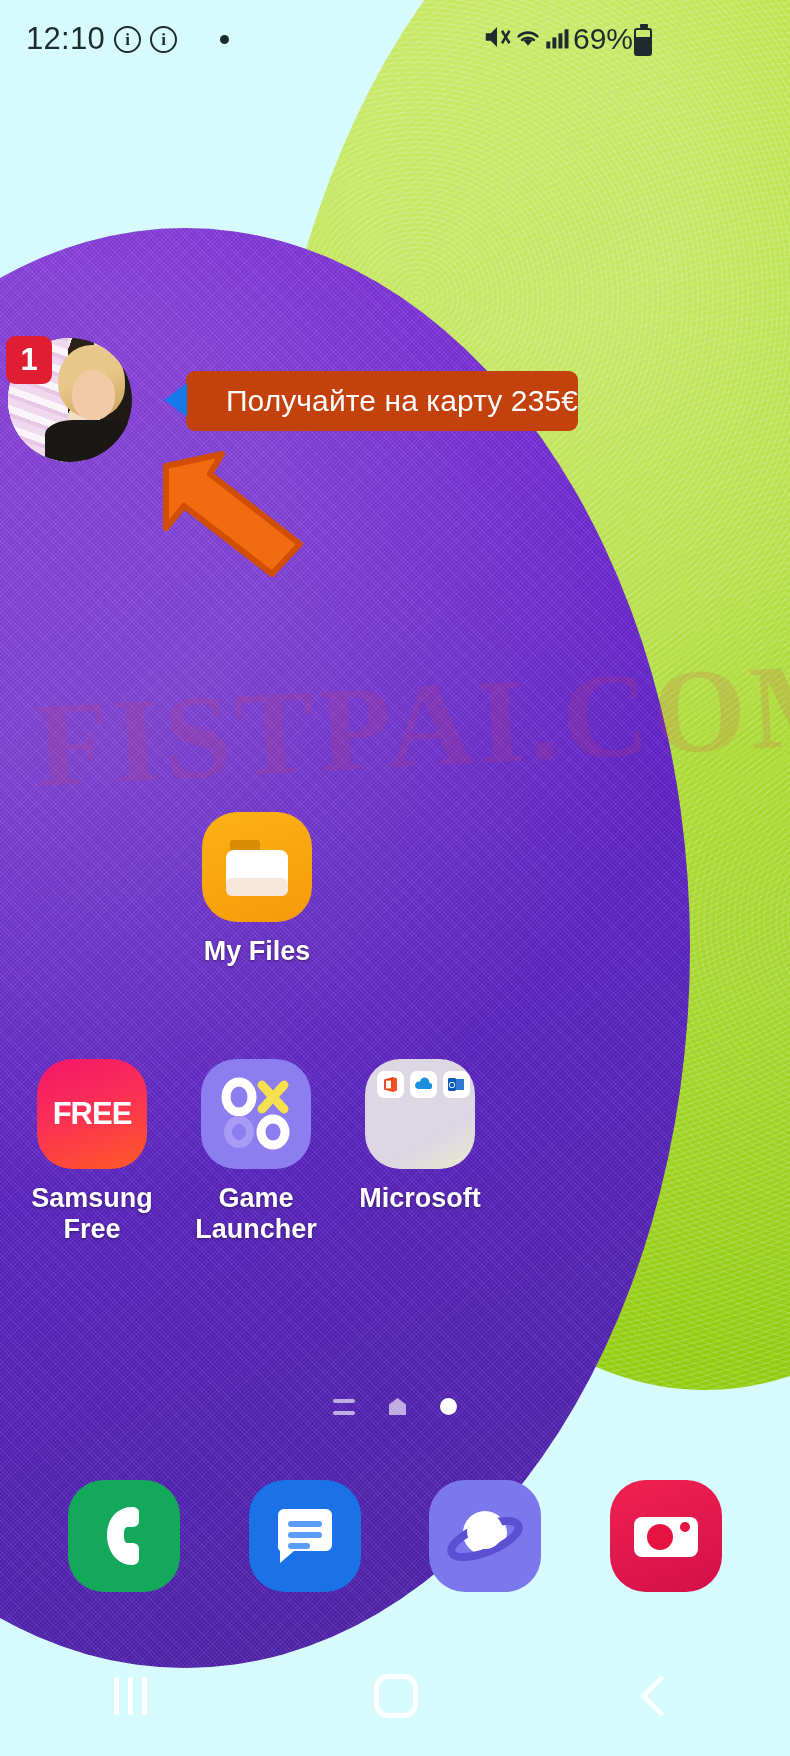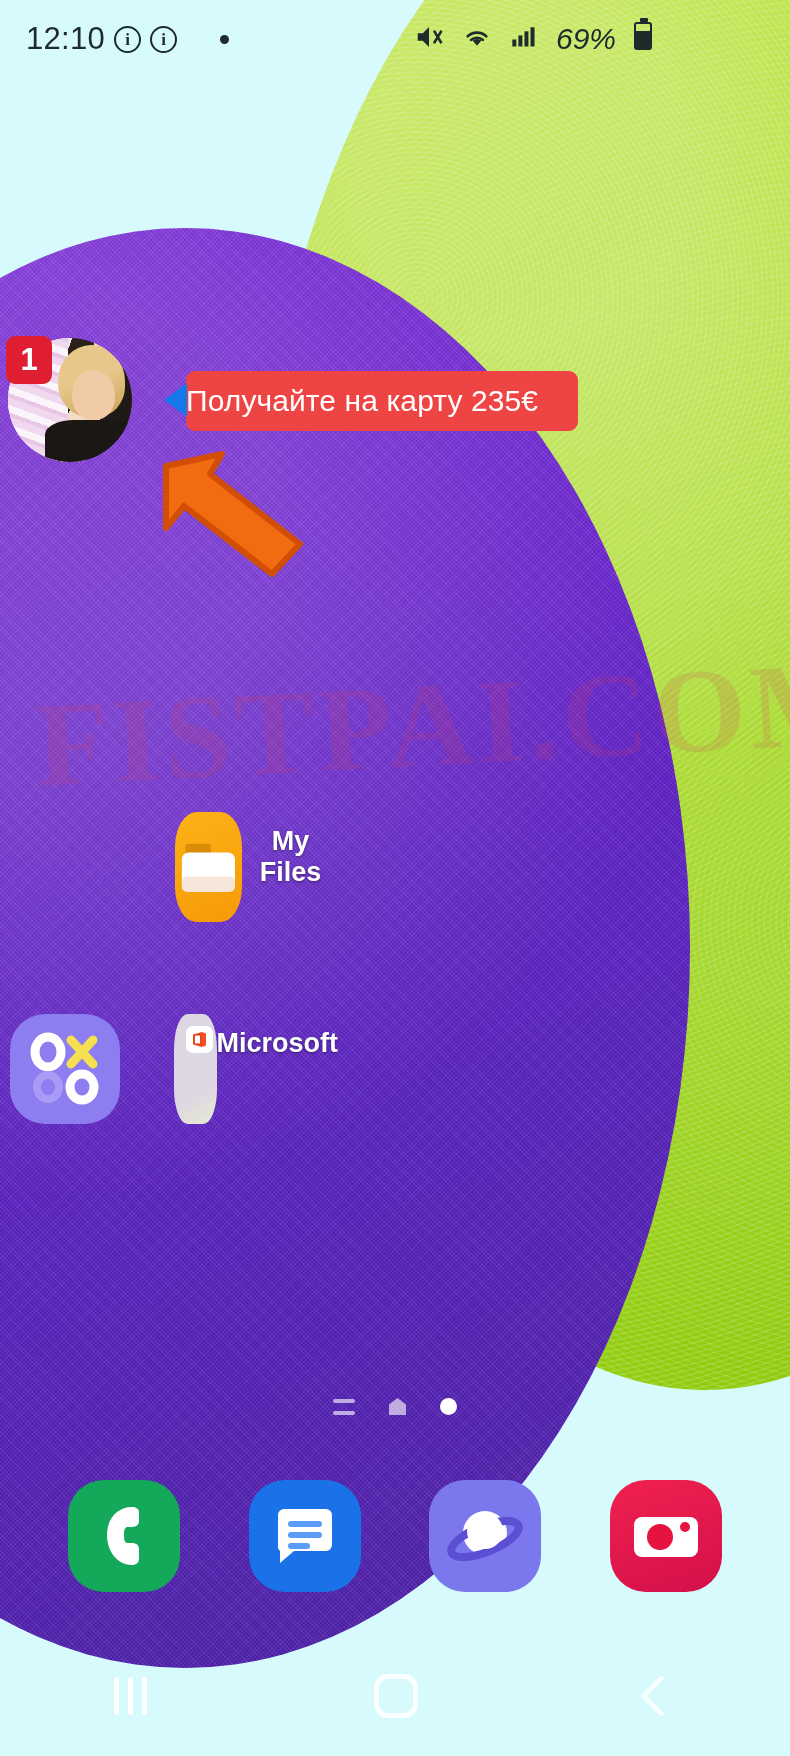--- a/index.html
+++ b/index.html
@@ -69,21 +69,21 @@
     color:#1d2b2d;
   }
   .sb-left{display:flex;align-items:center;gap:9px;}
   .sb-time{font-size:31px;font-weight:500;letter-spacing:.3px;}
   .sb-ico{
     width:27px;height:27px;border:2.6px solid #1d2b2d;border-radius:50%;
     display:flex;align-items:center;justify-content:center;
     font-size:17px;font-weight:bold;font-family:"Liberation Serif",serif;line-height:1;
   }
   .sb-dot{width:9px;height:9px;border-radius:50%;background:#1d2b2d;margin-left:34px;}
-  .sb-right{margin-left:auto;display:flex;align-items:flex-start;gap:18px;font-style:italic;}
+  .sb-right{margin-left:auto;display:flex;align-items:flex-end;gap:1px;}
   .sb-pct{font-size:30px;font-weight:500;}
   .batt{
     width:18px;height:28px;border:2.5px solid #1d2b2d;border-radius:3px;
     position:relative;background:linear-gradient(to top,#1d2b2d 0 69%,transparent 69% 100%);
   }
   .batt::before{content:"";position:absolute;left:4px;top:-6px;width:8px;height:4px;background:#1d2b2d;border-radius:1px;}
 
   
   .chathead{position:absolute;left:8px;top:338px;width:124px;height:124px;}
   .chathead .ava{
@@ -114,43 +114,43 @@
     position:absolute;left:-2px;top:-2px;min-width:46px;height:48px;
     background:#e01e32;border-radius:9px;
     color:#fff;font-size:31px;font-weight:bold;
     display:flex;align-items:center;justify-content:center;
     padding:0 8px;
   }
 
   
   .bubble{
     position:absolute;left:186px;top:371px;width:392px;height:60px;
-    background:#ef4444;border-radius:9px;
-    display:flex;align-items:center;justify-content:flex-start;
+    background:#c2410c;border-radius:9px;
+    display:flex;align-items:center;justify-content:flex-end;
   }
   .bubble .tail{
     position:absolute;left:-22px;top:12px;
     width:0;height:0;
     border-top:17px solid transparent;
     border-bottom:17px solid transparent;
     border-right:23px solid #1579ec;
   }
   .bubble .btxt{
     color:#ffffff;font-size:30px;font-weight:500;white-space:nowrap;
     letter-spacing:.1px;
   }
 
   
   .arrow{position:absolute;left:160px;top:448px;width:150px;height:130px;}
 
   
   .grid{position:absolute;left:0;top:812px;width:790px;}
   .row{display:flex;width:790px;}
   .row.r1{padding-left:175px;}
-  .cell{width:164px;display:flex;flex-direction:row;align-items:flex-start;}
+  .cell{width:164px;display:flex;flex-direction:column;align-items:center;}
   .icon{
     width:110px;height:110px;border-radius:32%;
     display:flex;align-items:center;justify-content:center;position:relative;
     overflow:hidden;
   }
   .lbl{
     margin-top:14px;color:#ffffff;font-size:27px;font-weight:bold;
     text-align:center;line-height:1.14;
     text-shadow:0 1px 3px rgba(0,0,0,.45);
     width:160px;
@@ -287,30 +287,37 @@
         <div class="lbl">My Files</div>
       </div>
 
 
 
     </div>
 
     <div class="row row2">
 
 
+      <div class="cell">
+        <div class="icon ic-free">
+          <span style="color:#fff;font-size:31px;font-weight:bold;letter-spacing:-1px;">FREE</span>
+        </div>
+        <div class="lbl">Samsung Free</div>
+      </div>
 
       <div class="cell">
         <div class="icon ic-game">
           <svg width="76" height="76" viewBox="0 0 76 76">
             <ellipse cx="21" cy="21" rx="13" ry="15" fill="none" stroke="#fff" stroke-width="9"></ellipse>
             <path d="M44 9l22 24M66 9L44 33" stroke="#f5e04f" stroke-width="9" stroke-linecap="round"></path>
             <ellipse cx="21" cy="56" rx="11" ry="12" fill="none" stroke="#a99bf5" stroke-width="8"></ellipse>
             <ellipse cx="55" cy="56" rx="12" ry="13" fill="none" stroke="#fff" stroke-width="9"></ellipse>
           </svg>
         </div>
+        <div class="lbl">Game Launcher</div>
       </div>
 
       <div class="cell">
         <div class="icon ic-folder">
           <span class="folder-mini">
             <span class="mini">
               <svg width="19" height="19" viewBox="0 0 19 19">
                   <path d="M3 4.4L12 2v15L3 14.6z" fill="#e8481c"></path>
                   <path d="M12 2l4 1.6v11.8L12 17z" fill="#f25022"></path>
                   <rect x="5" y="5.6" width="5" height="7.8" fill="#fff"></rect>

